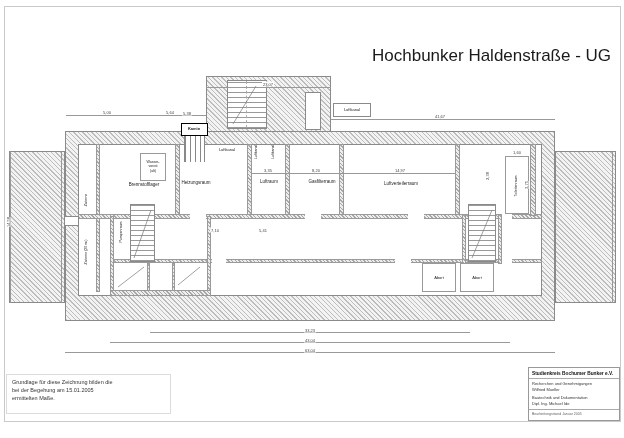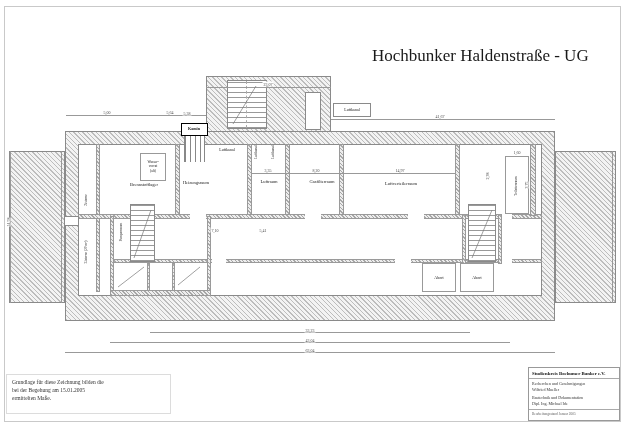--- a/index.html
+++ b/index.html
@@ -1,17 +1,17 @@
 <!DOCTYPE html>
 <html><head>
 <meta charset="utf-8">
 <style>
   html,body{margin:0;padding:0;background:#fff;}
   #sheet{position:relative;width:624px;height:438px;background:#fff;overflow:hidden;
-         font-family:Liberation Serif, serif;color:#222;}
+         font-family:Liberation Sans, sans-serif;color:#222;}
   .frame{position:absolute;border:1px solid #c9c9c9;}
   .hatch{position:absolute;box-sizing:border-box;background-color:#f3f3f3;
          background-image:repeating-linear-gradient(45deg,rgba(135,135,135,.5) 0 1px,transparent 1px 3.2px);
          border:1px solid #8a8a8a;}
   .wall{position:absolute;box-sizing:border-box;background-color:#ededed;
         background-image:repeating-linear-gradient(45deg,rgba(120,120,120,.6) 0 1px,transparent 1px 2.6px);
         border:1px solid #9a9a9a;}
   .whitebox{position:absolute;box-sizing:border-box;background:#fff;border:1px solid #8a8a8a;}
   .roombox{position:absolute;box-sizing:border-box;background:#fff;border:1px solid #999;}
   .gap{position:absolute;background:#fff;}

